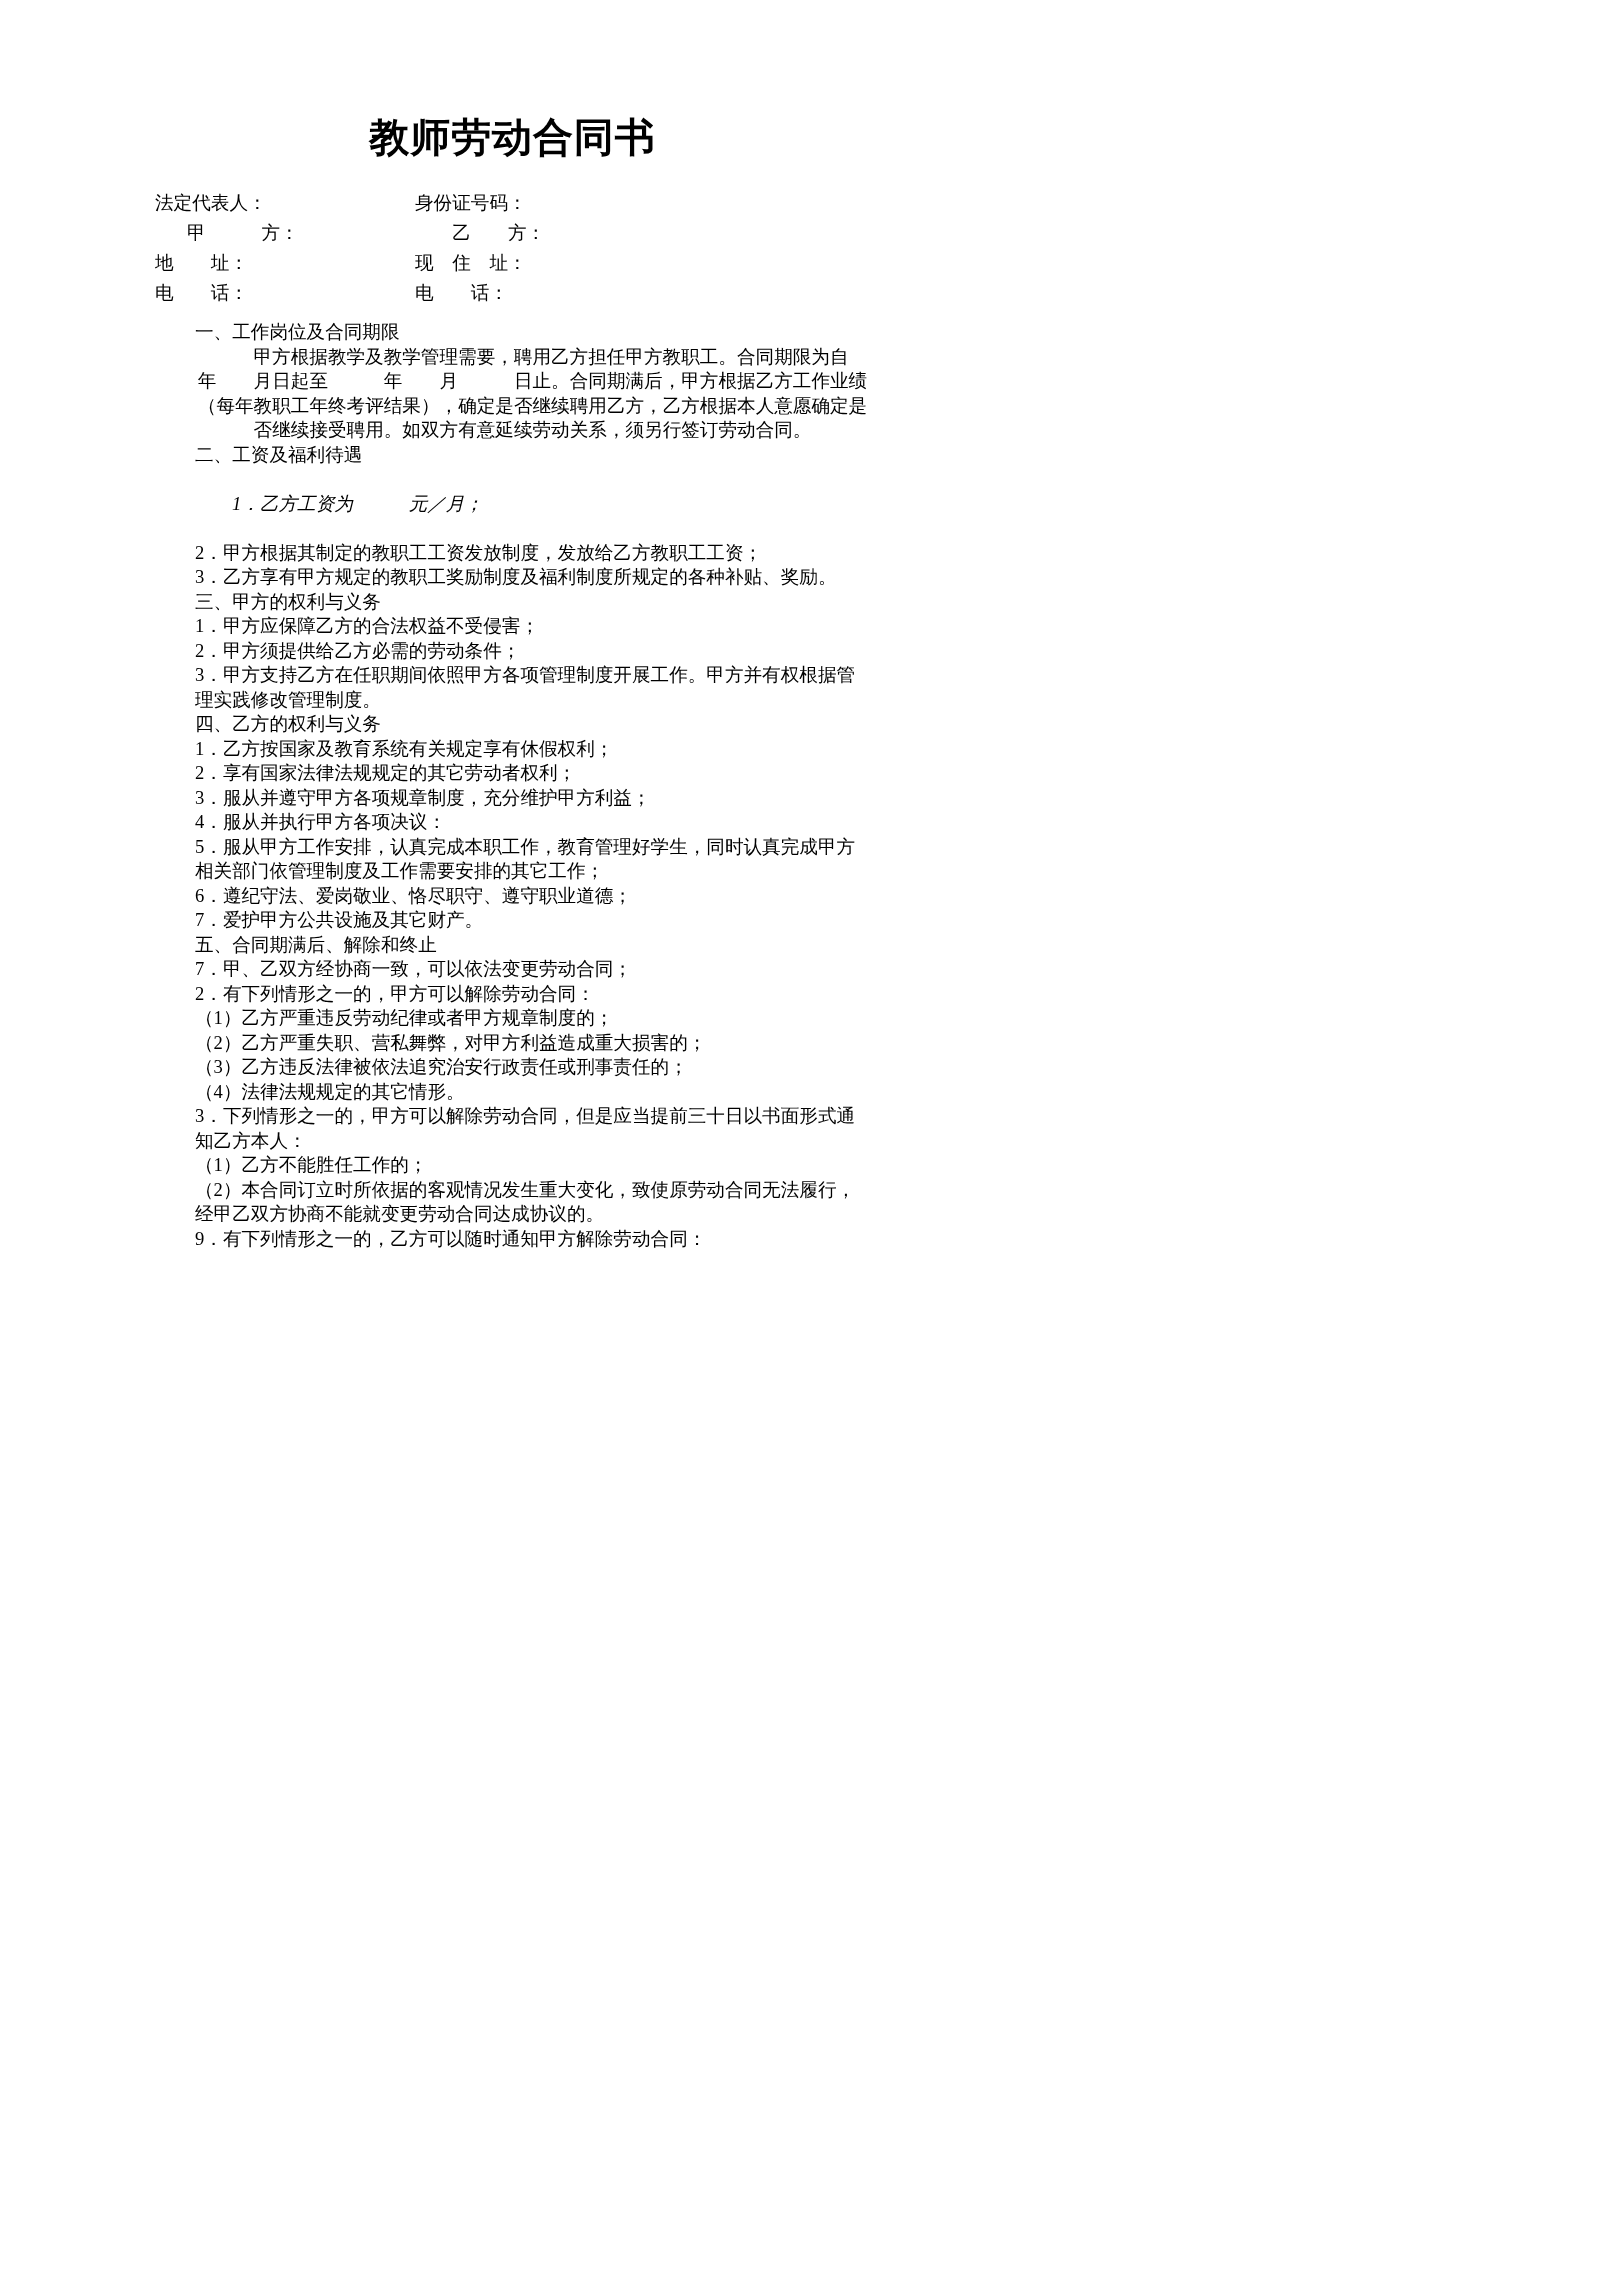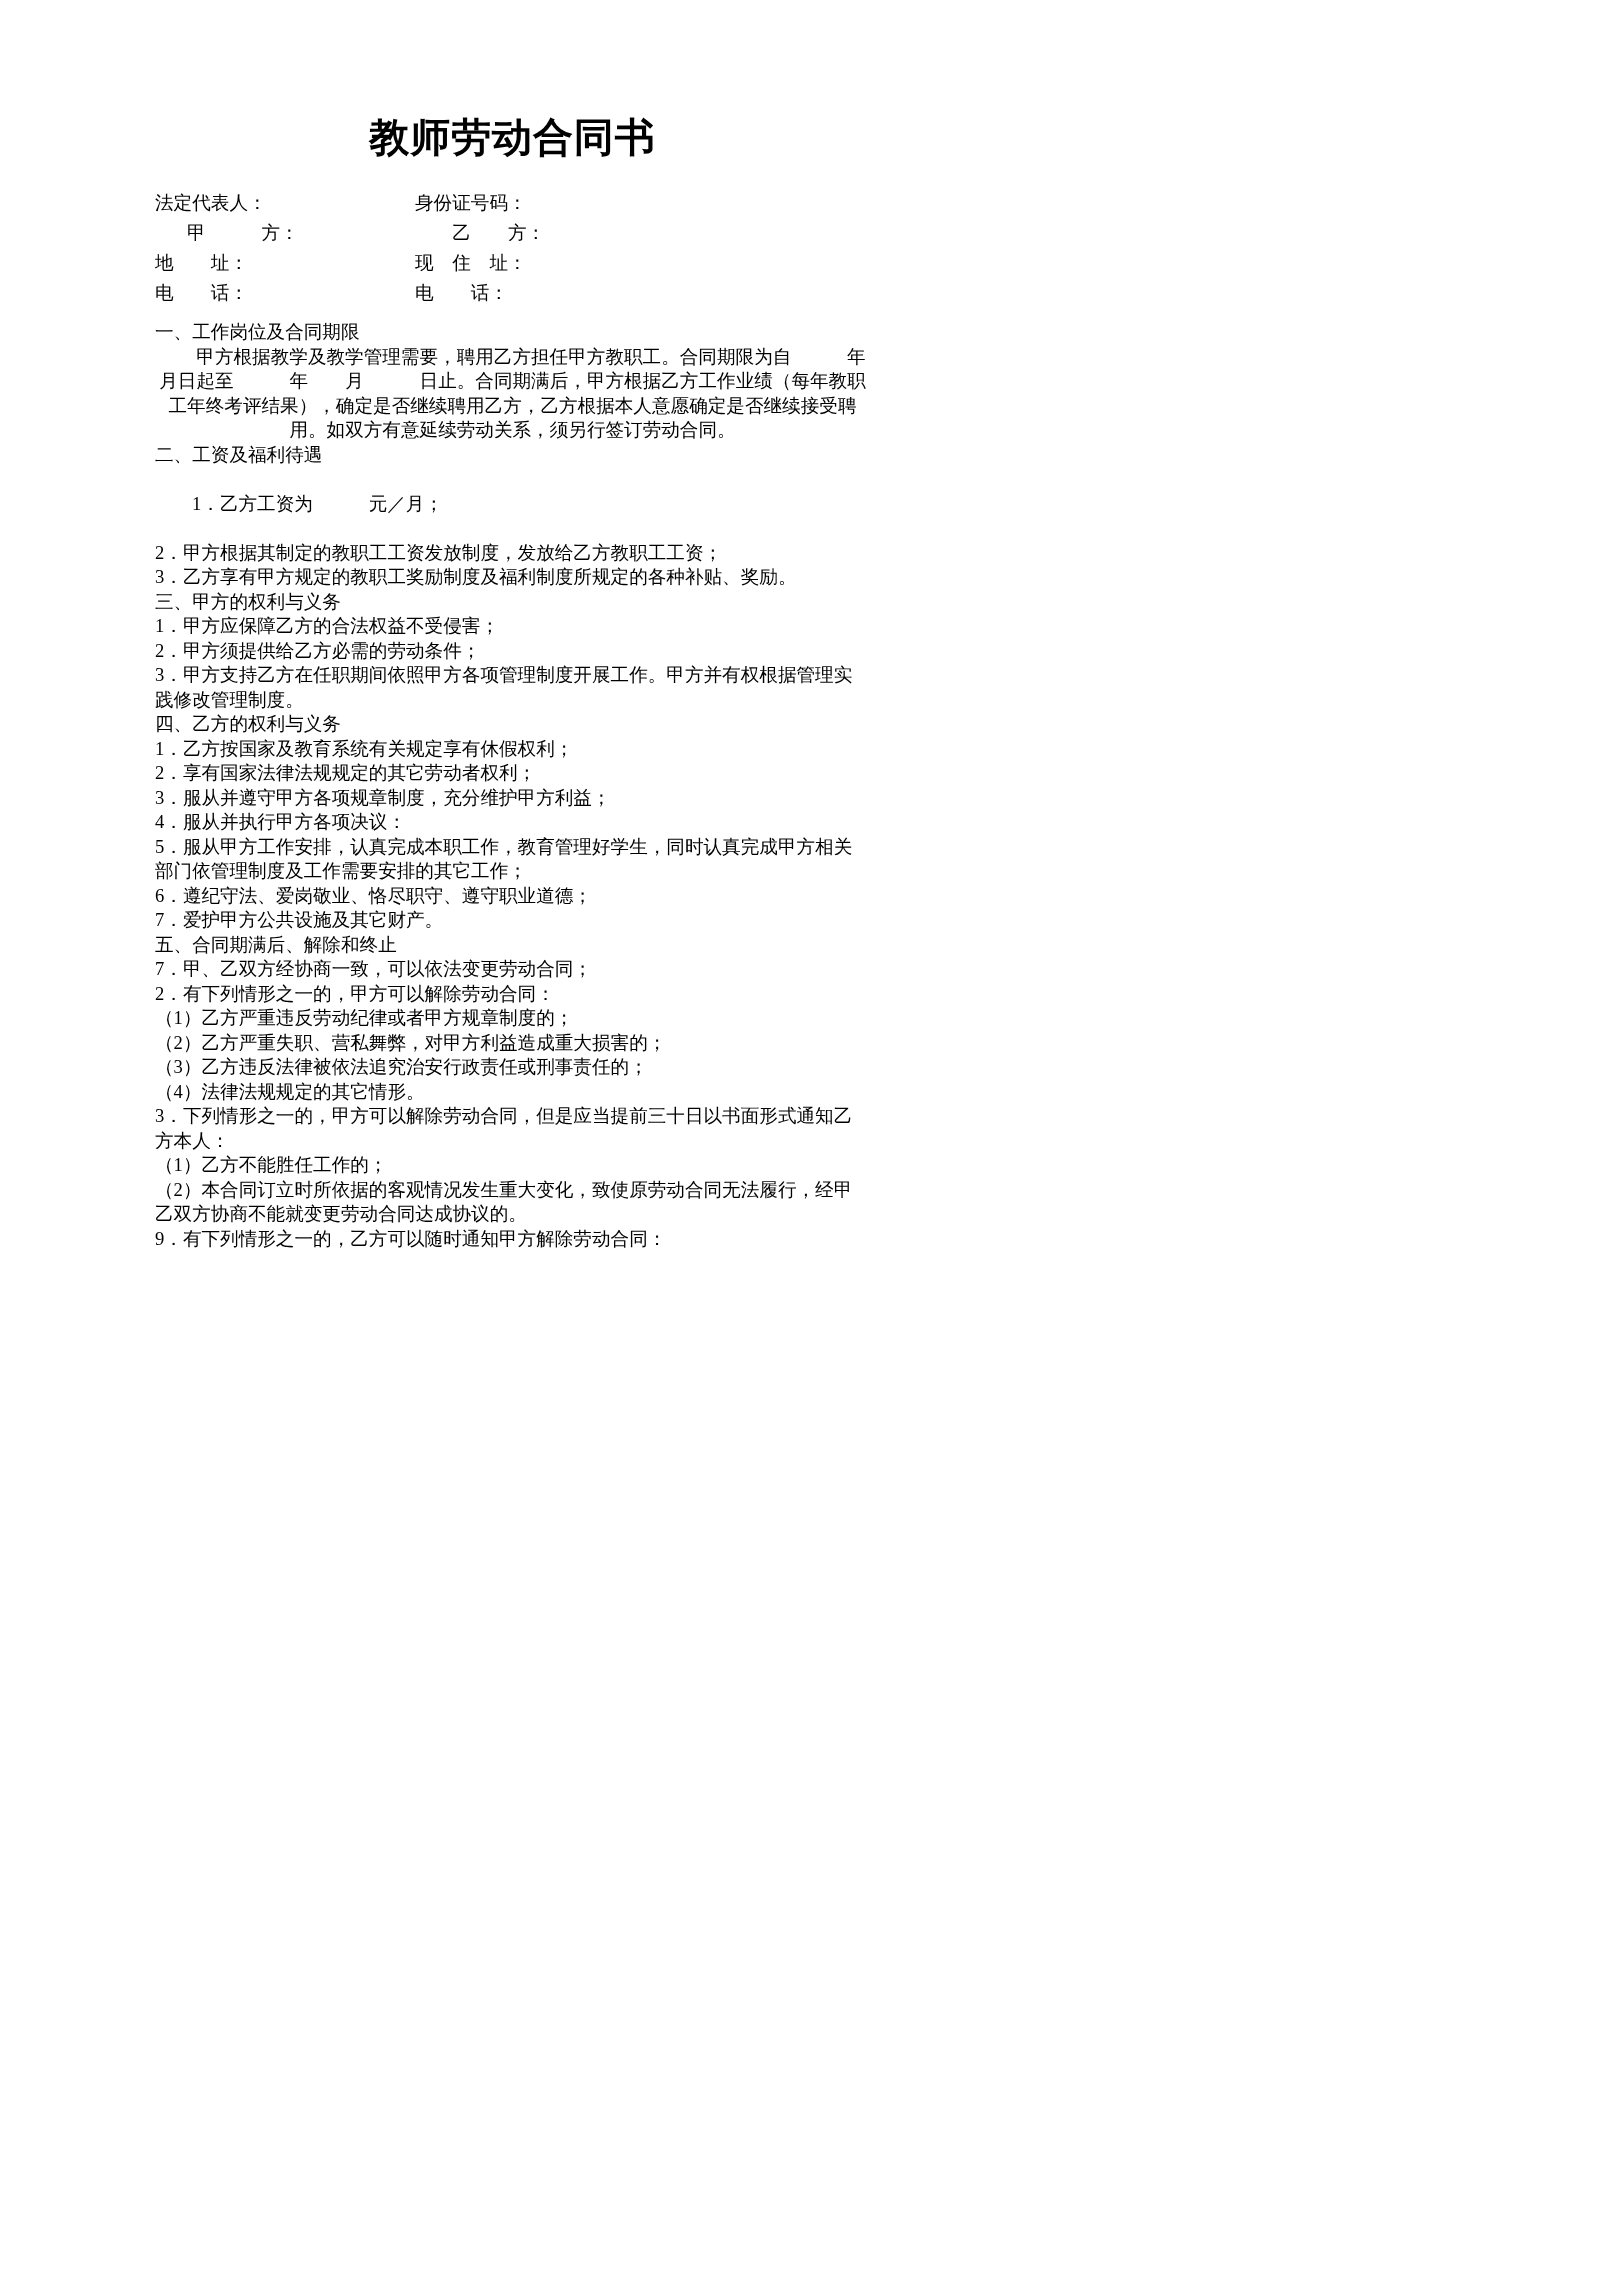--- a/index.html
+++ b/index.html
@@ -48,35 +48,37 @@
   .header-row.row-indent .hleft {
     padding-left: 32px;
     flex: 0 0 228px;
     width: 228px;
   }
   .header-row .hright {
     flex: 1;
   }
   .body-text {
     margin-top: 12.7px;
+    margin-left: 40px;
   }
   .body-text p {
     margin: 0;
     font-size: 18.6px;
     line-height: 24.5px;
     white-space: pre-wrap;
     word-break: break-all;
   }
   p.p-indent {
     text-indent: 37px;
     text-align: center;
   }
   p.p-salary {
     text-indent: 37px;
     margin: 24.5px 0 24.5px 0 !important;
+    font-style: italic;
   }
 </style>
 </head>
 <body>
 
 <div class="page">
   <div class="content">
 
     <h1 class="doc-title">教师劳动合同书</h1>
 

